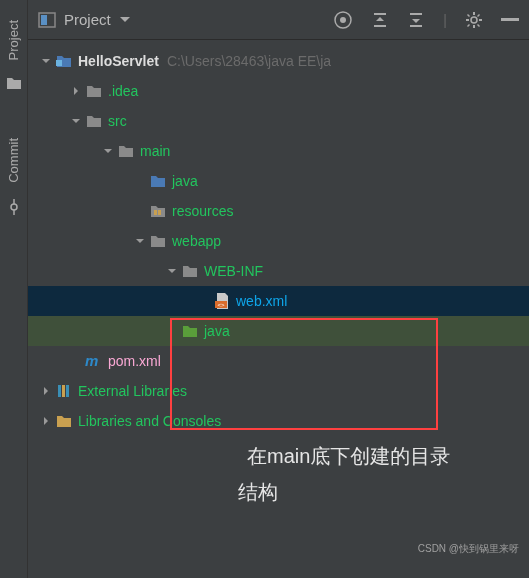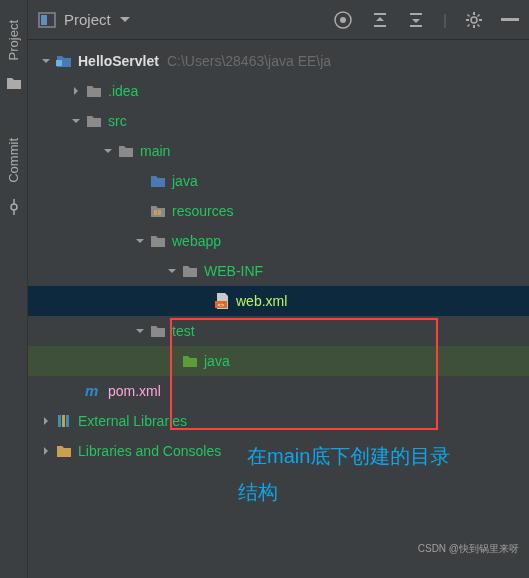--- a/index.html
+++ b/index.html
@@ -59,31 +59,31 @@
     .row.highlighted { background: #3f503a; }
     .arrow {
       width: 16px; display: inline-flex; justify-content: center;
       color: #9a9a9a; font-size: 12px;
     }
     .icon { width: 20px; display: inline-flex; justify-content: center; margin-right: 4px; }
     .folder { color: #8a8a8a; }
     .label { color: #22c55e; }
     .label.bold { font-weight: bold; color: #dddddd; }
     .label.dim { color: #6b6b6b; }
-    .label.green { color: #bef264; }
+    .label.green { color: #0ea5e9; }
     .label.teal { color: #f9a8d4; }
     .redbox {
       position: absolute;
       border: 2px solid #ff4040;
       left: 142px; top: 278px; width: 268px; height: 112px;
       pointer-events: none;
     }
     .annotation {
       position: absolute;
-      color: #0ea5e9;
+      color: #e5e5e5;
       font-size: 20px;
       font-weight: 500;
       line-height: 1.4;
       pointer-events: none;
     }
     .watermark {
       position: absolute;
       bottom: 22px; right: 10px;
       color: #a0a0a0; font-size: 10px;
       pointer-events: none;
@@ -274,33 +274,20 @@
         <span class="icon">
           <svg width="16" height="16" viewBox="0 0 16 16">
               <path fill="#c9c9c9" d="M3 0h8l3 3v13H3z"></path>
               <rect x="1" y="8" width="12" height="7" fill="#d96c2c"></rect>
               <text x="7" y="14" font-size="6" fill="#fff" text-anchor="middle">&lt;&gt;</text>
             </svg>
         </span>
         <span class="label green">web.xml</span>
       </div>
 
-      <div class="row" style="padding-left:104px">
-        <span class="arrow">
-          <svg width="10" height="10" viewBox="0 0 10 10">
-              <path fill="#9a9a9a" d="M1 3l4 4 4-4z"></path>
-            </svg>
-        </span>
-        <span class="icon folder">
-          <svg width="16" height="14" viewBox="0 0 16 14">
-              <path fill="#8a8a8a" d="M1 2h5l2 2h7v9H1z"></path>
-            </svg>
-        </span>
-        <span class="label">test</span>
-      </div>
 
       <div class="row highlighted" style="padding-left:152px">
         <span class="icon">
           <svg width="16" height="14" viewBox="0 0 16 14">
               <path fill="#5a9e3a" d="M1 2h5l2 2h7v9H1z"></path>
             </svg>
         </span>
         <span class="label">java</span>
       </div>
 

